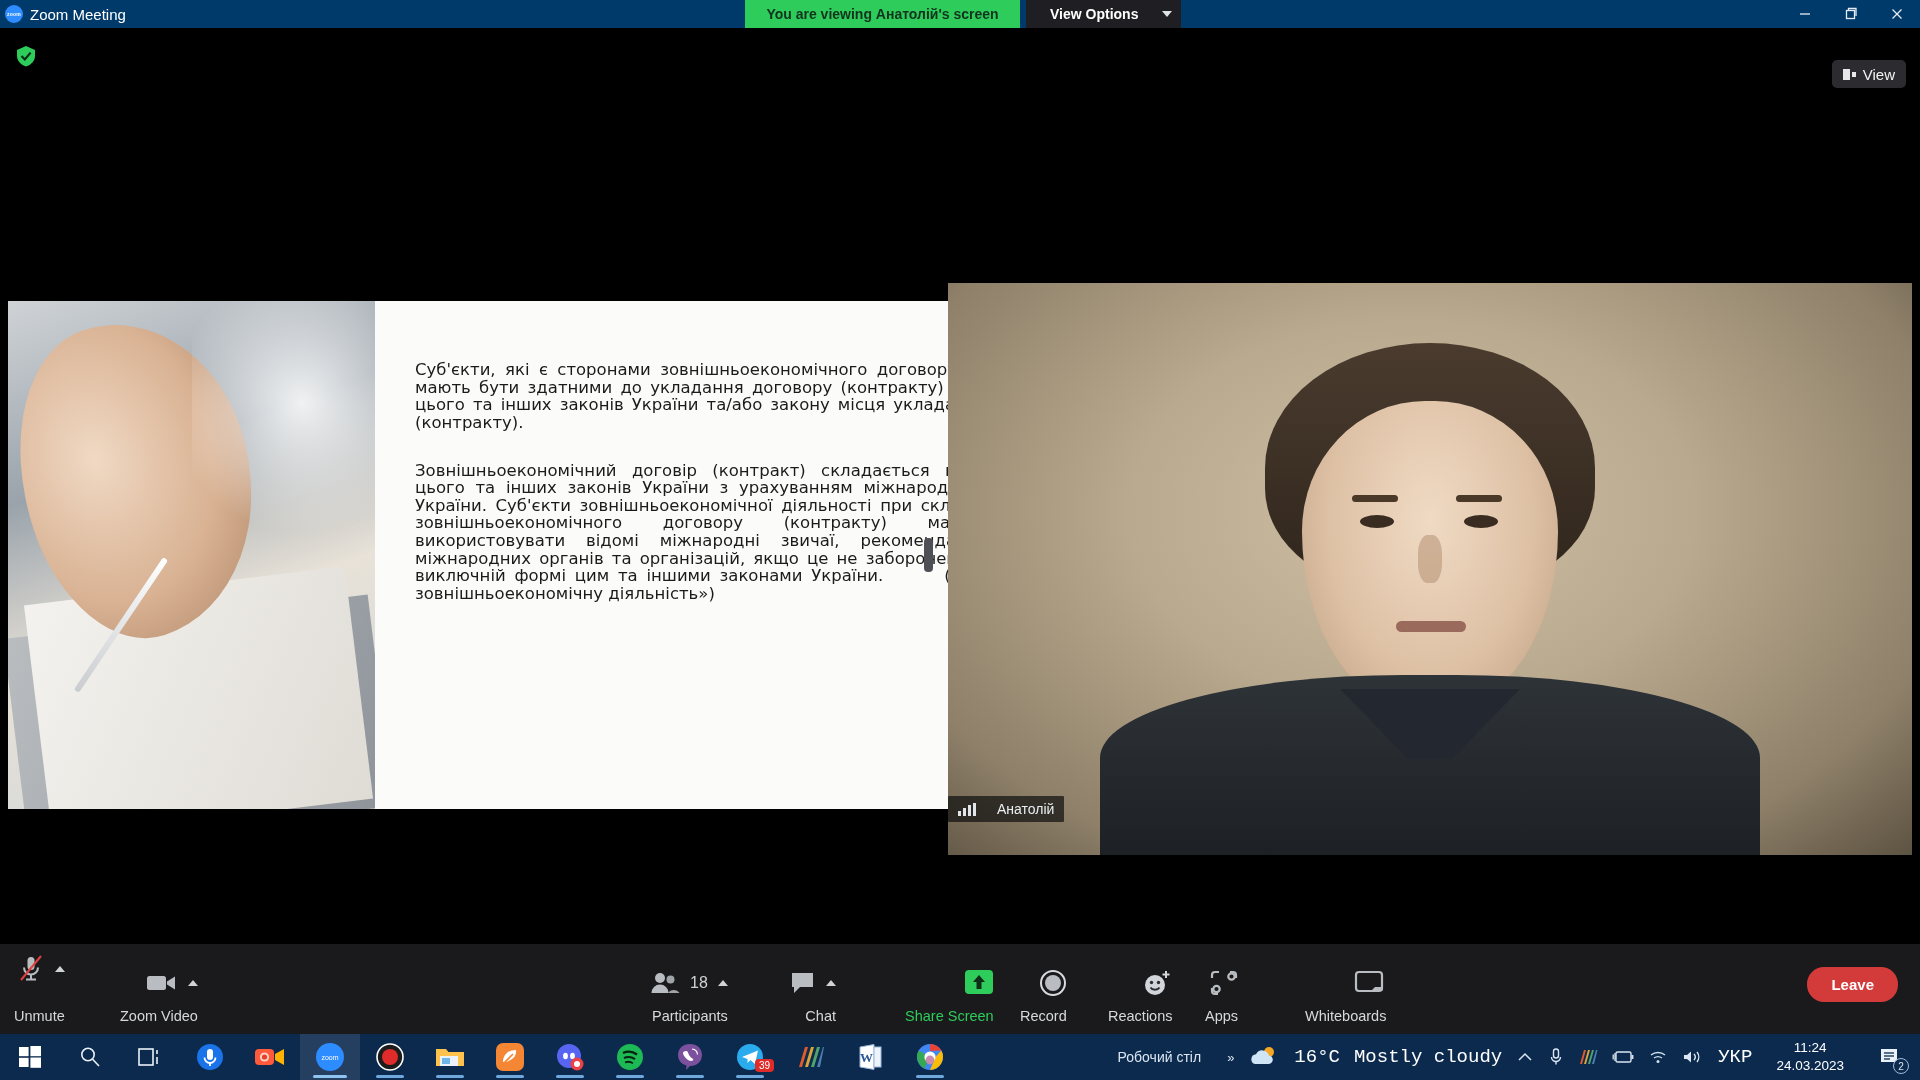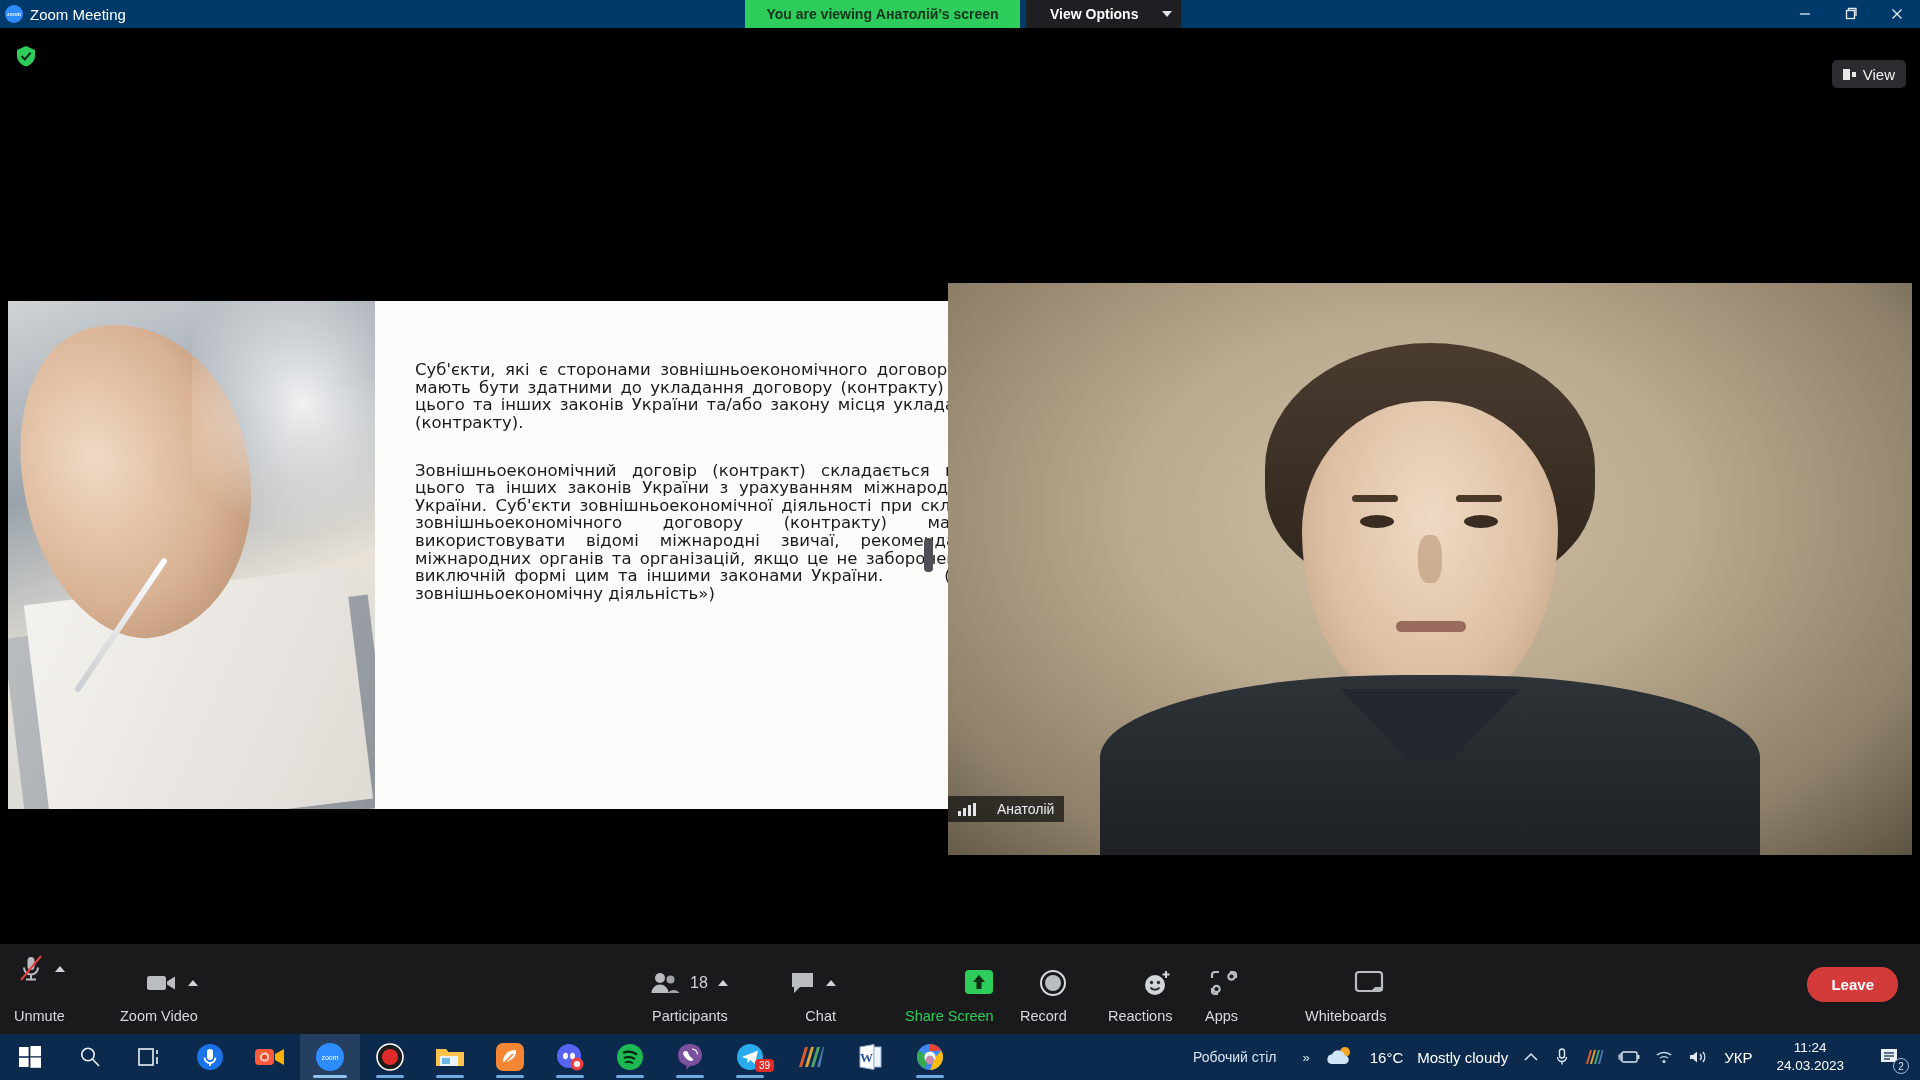--- a/index.html
+++ b/index.html
@@ -165,21 +165,21 @@
     position:relative;}
   .tk.active{background:rgba(255,255,255,.10);}
   .tk .under{position:absolute;bottom:2px;left:16px;width:28px;height:3px;
     background:#6ea8dd;border-radius:2px;}
   .tk .under.lit{background:#8fc4f0;width:34px;left:13px;}
   .badge{position:absolute;right:6px;bottom:8px;background:#e02b2b;color:#fff;
     font-size:10px;border-radius:4px;padding:1px 4px;line-height:1.1;}
   #desktop-label{margin-left:auto;color:#dbe6f2;font-size:14px;
     display:flex;align-items:center;gap:26px;padding-right:16px;}
   #tray{display:flex;align-items:center;gap:14px;padding-right:8px;}
-  #tray .tr-txt{color:#fff;font-size:15px;}
+  #tray .tr-txt{color:#fff;font-size:19px;font-family:Liberation Mono, monospace;}
   #clock{color:#fff;font-size:13.5px;line-height:1.35;text-align:center;
     padding:0 10px;}
   #notif{position:relative;width:44px;height:46px;display:flex;
     align-items:center;justify-content:center;}
   #notif .nbadge{position:absolute;right:3px;bottom:6px;background:#0c2a4d;
     border:1px solid #9dbbd8;color:#dbe6f2;font-size:10px;border-radius:50%;
     width:16px;height:16px;display:flex;align-items:center;justify-content:center;}
 </style>
 </head>
 <body>

